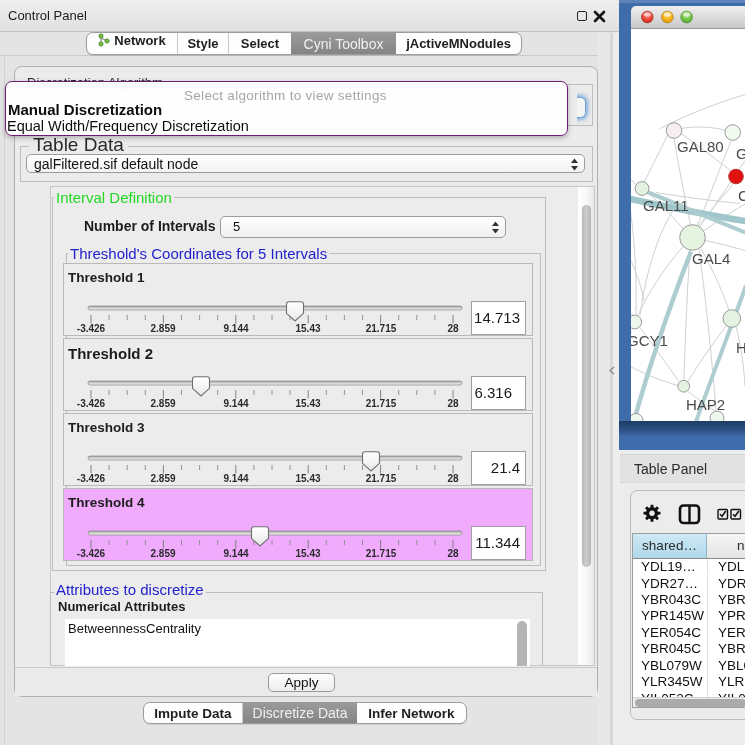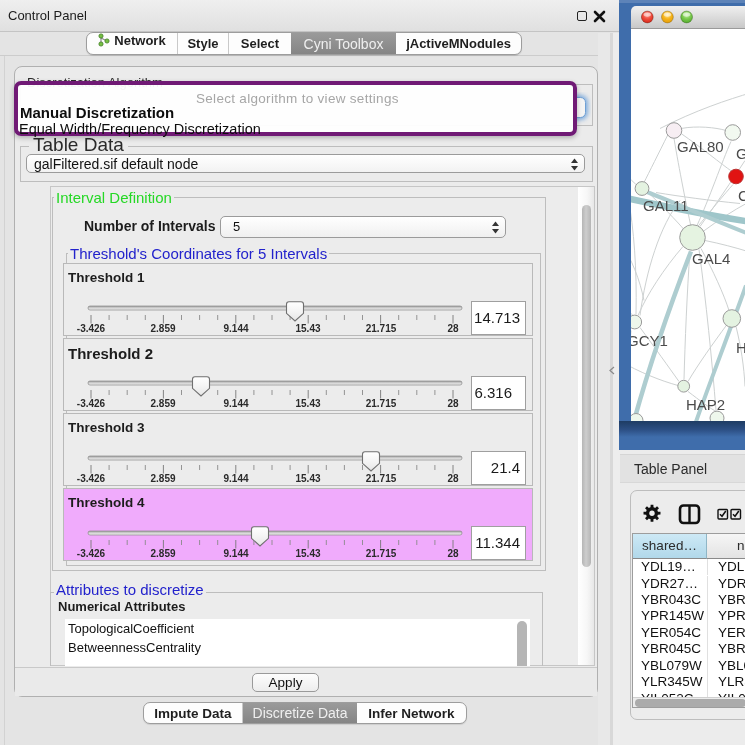--- a/index.html
+++ b/index.html
@@ -238,32 +238,31 @@
     <div style="position:absolute;left:142px;top:59px;width:60px;text-align:center;font-size:10px;font-weight:bold;color:#2a2a2a">9.144</div>
     <div style="position:absolute;left:214px;top:59px;width:60px;text-align:center;font-size:10px;font-weight:bold;color:#2a2a2a">15.43</div>
     <div style="position:absolute;left:287px;top:59px;width:60px;text-align:center;font-size:10px;font-weight:bold;color:#2a2a2a">21.715</div>
     <div style="position:absolute;left:359px;top:59px;width:60px;text-align:center;font-size:10px;font-weight:bold;color:#2a2a2a">28</div>
     <div style="position:absolute;left:407px;top:37px;width:55px;height:34px;background:#fff;border:1px solid #9f9f9f;box-sizing:border-box;font-size:15px;color:#1a1a1a;text-align:right;line-height:31px;padding-right:5px">11.344</div>
   </div>
 <div class="abs" style="left:50px;top:592px;width:493px;height:74px;border:1px solid #bdbdbd;border-bottom:none"></div>
 <div class="abs" style="left:54px;top:581px;background:#ececec;padding:0 2px;font-size:15px;color:#2222cc">Attributes to discretize</div>
 <div class="abs" style="left:58px;top:599px;font-size:13px;font-weight:bold;color:#1c1c1c">Numerical Attributes</div>
 <div class="abs" style="left:65px;top:619px;width:465px;height:47px;background:#ffffff;overflow:hidden;font-size:13px;color:#111">
-    <div style="padding-left:3px;height:19px;line-height:20px">TopologicalCoefficient</div>
     <div style="padding-left:3px;height:19px;line-height:20px">BetweennessCentrality</div>
   </div>
 <div class="abs" style="left:517px;top:621px;width:10px;height:45px;background:#b5b5b5;border-radius:5px 5px 0 0"></div>
 <div class="abs" style="left:15px;top:667px;width:582px;height:29px;background:#eaeaea;border-top:1px solid #c9c9c9"></div>
-<div class="abs" style="left:252px;top:673px;width:67px;height:19px;background:linear-gradient(#fdfdfd,#ededed);border:1px solid #9a9a9a;border-radius:5px;font-size:13.5px;color:#111;text-align:center;line-height:18px">Apply</div>
+<div class="abs" style="left:268px;top:673px;width:67px;height:19px;background:linear-gradient(#fdfdfd,#ededed);border:1px solid #9a9a9a;border-radius:5px;font-size:13.5px;color:#111;text-align:center;line-height:18px">Apply</div>
 <div class="abs" style="left:143px;top:702px;width:324px;height:22px;background:#fdfdfd;border:1px solid #9d9d9d;border-radius:7px;overflow:hidden;display:flex;box-shadow:0 1px 1px rgba(0,0,0,0.1)">
 <div style="width:99px;display:flex;align-items:center;justify-content:center;border-right:1px solid #c9c9c9;font-size:13.5px;font-weight:bold;color:#1e1e1e">Impute Data</div>
 <div style="width:114px;display:flex;align-items:center;justify-content:center;font-size:14px;background:linear-gradient(#9a9a9a,#858585);color:#efefef">Discretize Data</div>
 <div style="flex:1;display:flex;align-items:center;justify-content:center;font-size:13.5px;font-weight:bold;color:#1e1e1e">Infer Network</div>
 </div>
-<div class="abs" style="left:14px;top:81px;width:563px;height:55px;background:rgba(255,255,255,0.95);border:4px solid #701a75;border-radius:7px;box-shadow:0 2px 5px rgba(0,0,0,0.25)">
+<div class="abs" style="left:5px;top:81px;width:563px;height:55px;background:rgba(255,255,255,0.95);border:1px solid #701a75;border-radius:7px;box-shadow:0 2px 5px rgba(0,0,0,0.25)">
     <div style="position:absolute;left:178px;top:6px;font-size:13.5px;letter-spacing:0.3px;color:#a6a6a6">Select algorithm to view settings</div>
     <div style="position:absolute;left:2px;top:19px;font-size:15px;font-weight:bold;color:#0d0d0d">Manual Discretization</div>
     <div style="position:absolute;left:1px;top:36px;font-size:14.5px;color:#0d0d0d">Equal Width/Frequency Discretization</div>
   </div>
 <div class="abs" style="left:598px;top:33px;width:22px;height:712px;background:#e8e8e8"></div>
 <div class="abs" style="left:610px;top:33px;width:3px;height:712px;background:#d8d8d8"></div>
 <div class="abs" style="left:613px;top:33px;width:7px;height:712px;background:#ededed"></div>
 <svg class="abs" style="left:609px;top:366px" width="6" height="9">
     <path d="M5,1 L1,4.5 L5,8" stroke="#8a8a8a" stroke-width="1.2" fill="none"></path>
   </svg>

